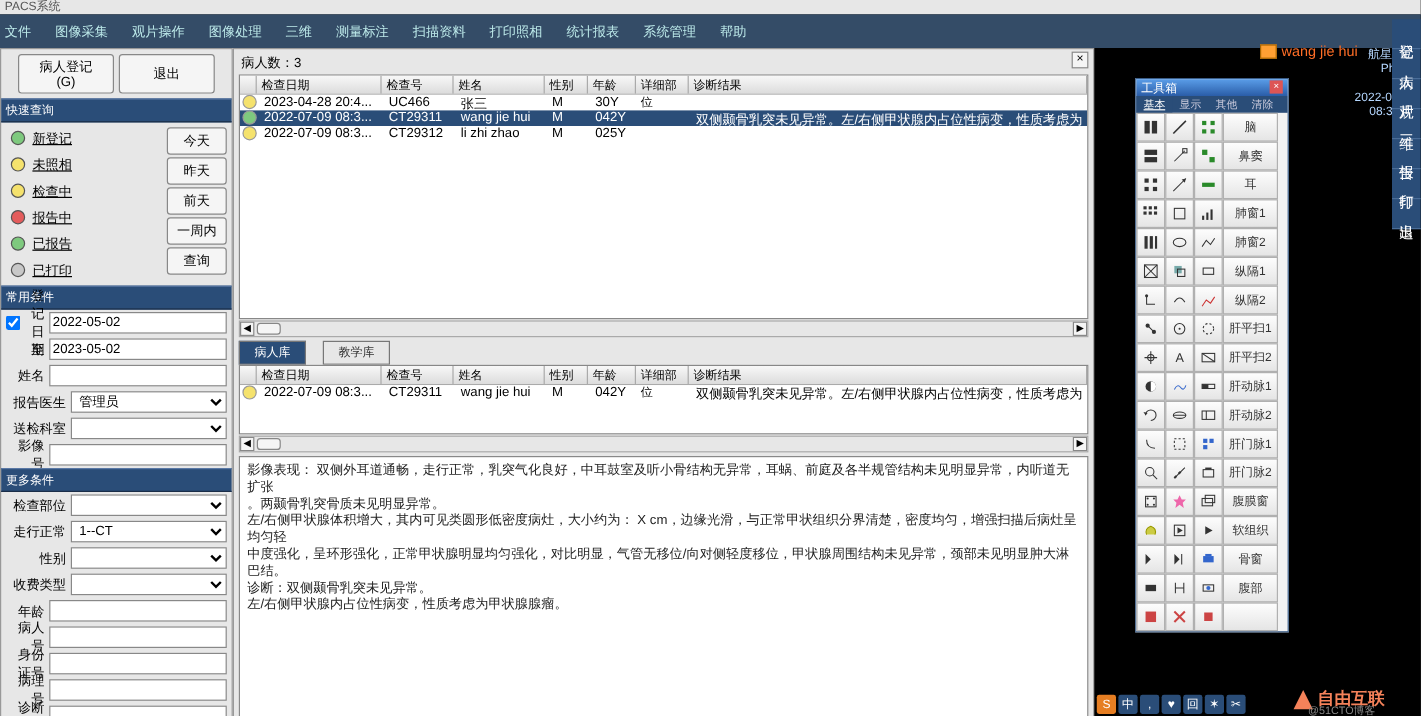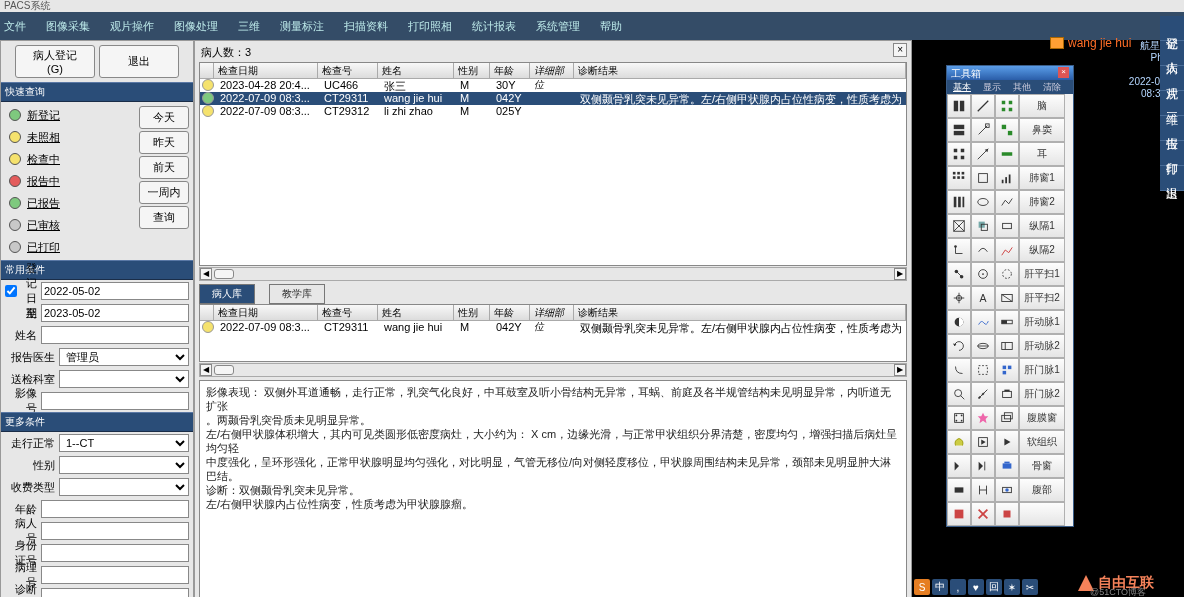--- a/index.html
+++ b/index.html
@@ -50,21 +50,21 @@
 .grid-row { display: flex; height: 13px; font-size: 11px; }
 .grid-row.sel { background: #2a4d78; color: #fff; }
 .grid-row div { padding: 0 4px; white-space: nowrap; overflow: hidden; }
 .grid-row .ic { width: 12px; height: 12px; border-radius: 50%; background: #f5e26d; border: 1px solid #999; margin: 0 2px; flex-shrink: 0; }
 
 .c-date { width: 104px; }
 .c-exam { width: 60px; }
 .c-name { width: 76px; }
 .c-sex { width: 36px; }
 .c-age { width: 40px; }
-.c-part { width: 44px; font-style: italic; }
+.c-part { width: 44px; }
 .c-diag { flex: 1; }
 
 .grid-body { height: 186px; background: #fff; overflow: hidden; }
 .grid-body.short { height: 40px; }
 
 .hscroll { height: 14px; background: #e7e7e7; margin: 1px 4px; position: relative; border: 1px solid #aaa; }
 .hscroll .thumb { position: absolute; left: 14px; top: 1px; height: 10px; width: 20px; background: #f5f5f5; border: 1px solid #888; border-radius: 3px; }
 .hscroll .arr { position: absolute; top: 0; width: 12px; height: 12px; background: #f5f5f5; border: 1px solid #888; font-size: 8px; text-align: center; line-height: 10px; }
 .hscroll .arr.l { left: 0; }
 .hscroll .arr.r { right: 0; }
@@ -144,24 +144,20 @@
         <div class="status-item">
             <span class="dot red"></span>
             <span class="lbl">报告中</span>
           </div>
         <div class="status-item">
             <span class="dot green"></span>
             <span class="lbl">已报告</span>
           </div>
         <div class="status-item">
             <span class="dot gray"></span>
-            <span class="lbl">已审核</span>
-          </div>
-        <div class="status-item">
-            <span class="dot gray"></span>
             <span class="lbl">已打印</span>
           </div>
       </div>
       <div class="date-col">
         <button class="btn">今天</button>
         <button class="btn">昨天</button>
         <button class="btn">前天</button>
         <button class="btn">一周内</button>
         <button class="btn">查询</button>
       </div>
@@ -186,20 +182,24 @@
       </div>
     <div class="cond-row">
         <label>送检科室</label>
         <select><option></option></select>
       </div>
     <div class="cond-row">
         <label>影像号</label>
         <input style="">
       </div>
     <div class="section-header">更多条件</div>
+    <div class="cond-row">
+        <label>检查部位</label>
+        <select><option></option></select>
+      </div>
     <div class="cond-row">
         <label>走行正常</label>
         <select><option>1--CT</option></select>
       </div>
     <div class="cond-row">
         <label>性别</label>
         <select><option></option></select>
       </div>
     <div class="cond-row">
         <label>收费类型</label>

